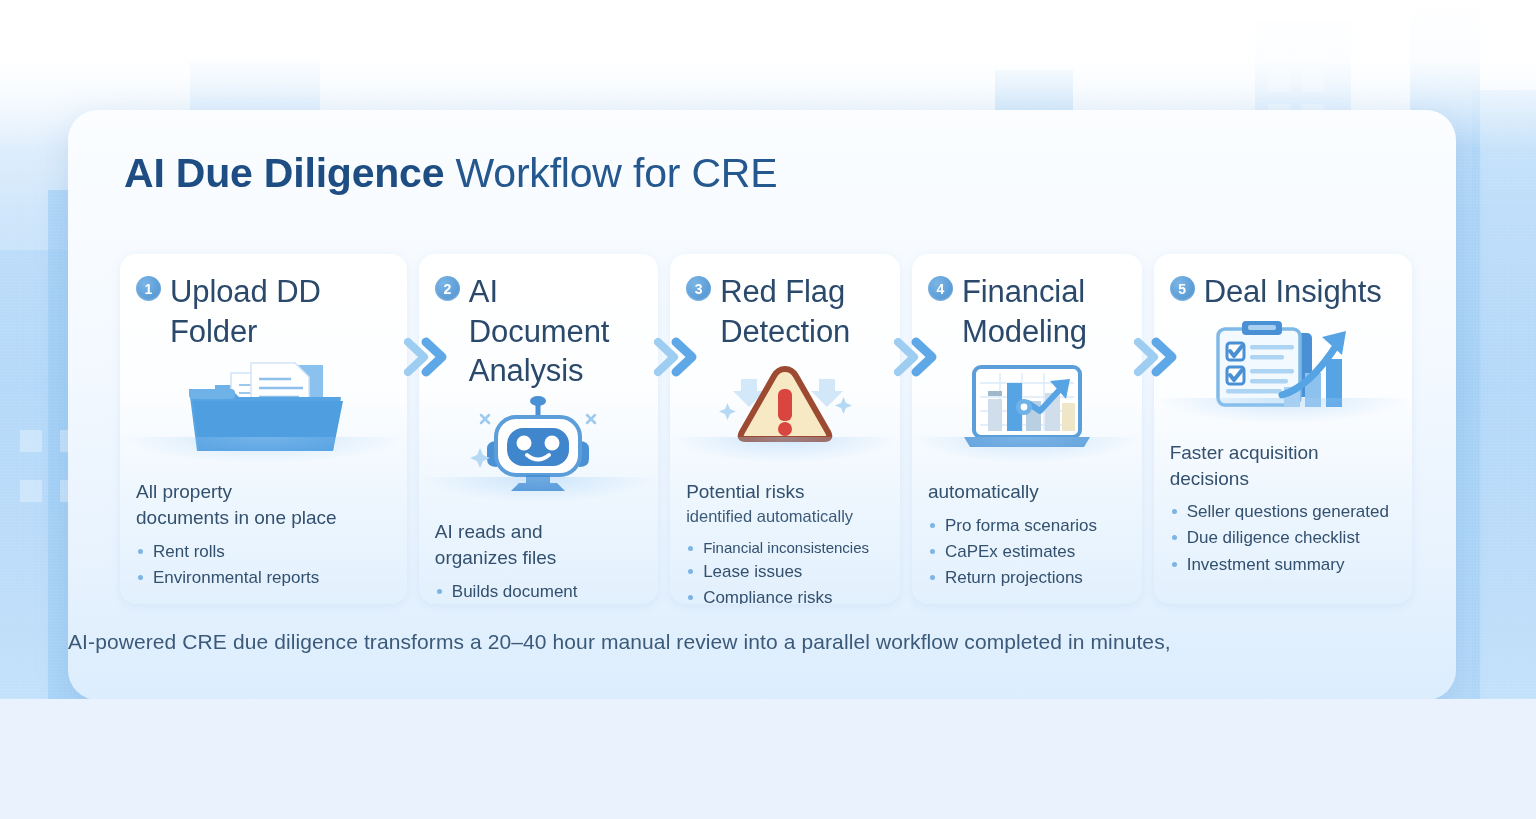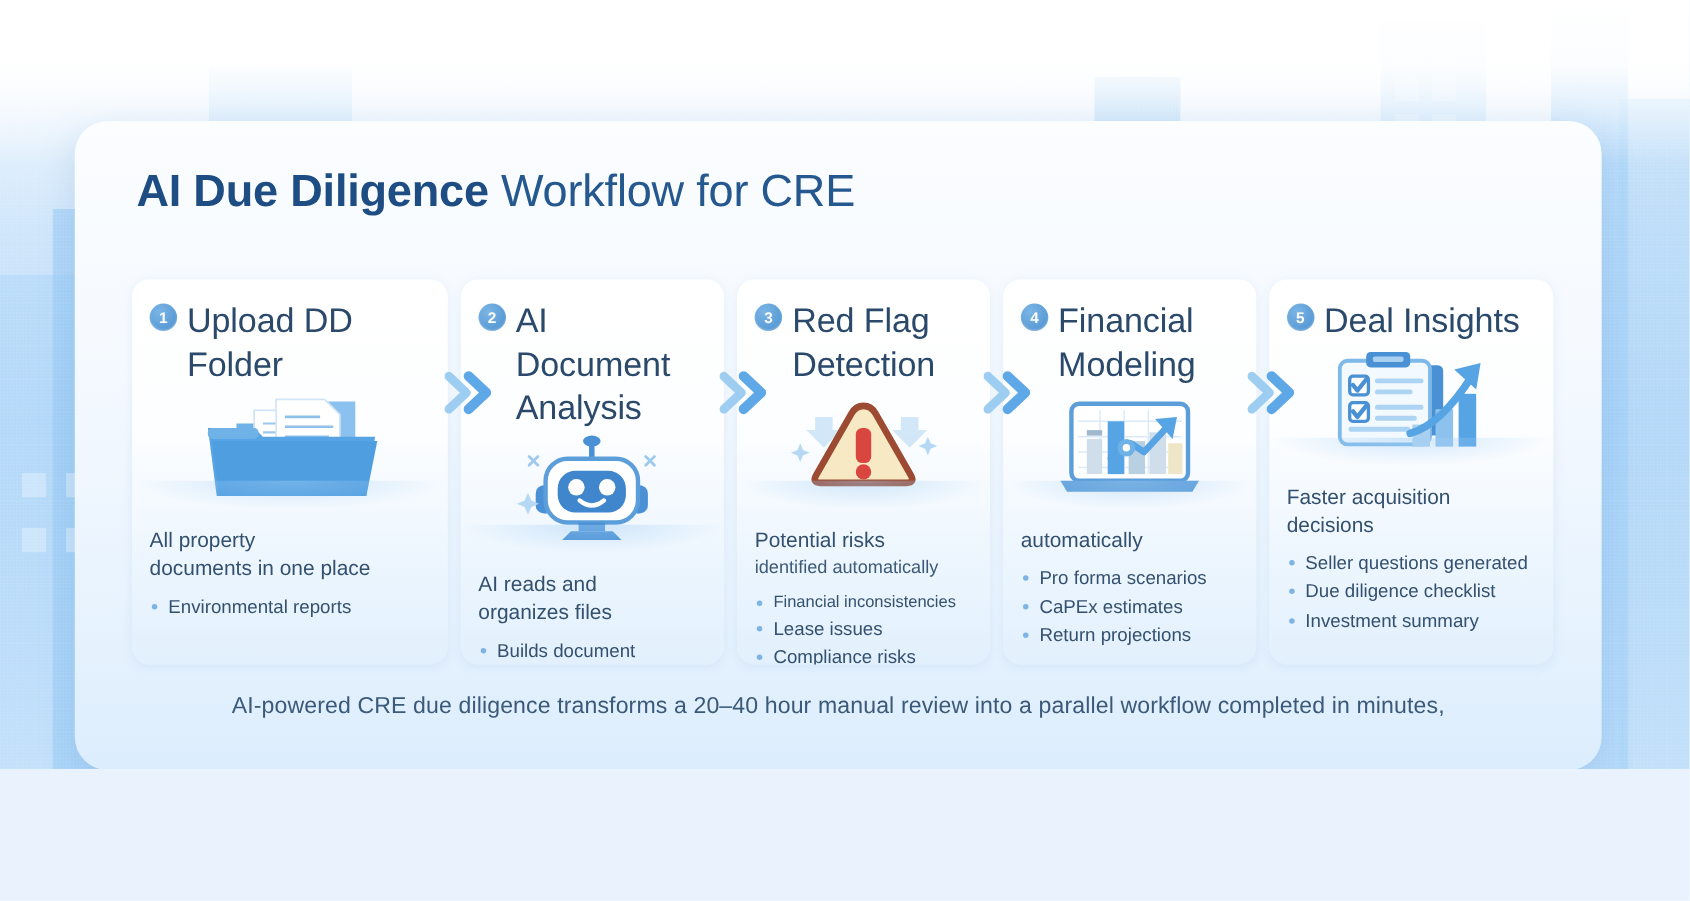--- a/index.html
+++ b/index.html
@@ -113,21 +113,21 @@
 
   
   .chev{
     position:absolute;top:224px;width:48px;height:46px;z-index:5;
     pointer-events:none;
   }
   .chev svg{display:block;}
 
   
   #footer{
-    position:absolute;left:0;right:0;top:520px;text-align:center;
+    position:absolute;left:0;right:0;top:520px;text-align:left;
     font-size:21px;color:#3b5a79;letter-spacing:.1px;white-space:nowrap;
   }
 </style>
 </head>
 <body>
 
 <div id="stage">
 
   <div class="bg-base"></div>
   <div class="bg-sky">
@@ -210,20 +210,21 @@
               <path d="M20 46 L170 46 L160 96 L26 96 Z" fill="#4f9ee0"></path>
               <rect x="16" y="34" width="46" height="10" rx="4" fill="#6fb2e8"></rect>
             </svg>
           </span>
         </div>
         <div class="lead">
           <span class="l2">All property</span>
           <span class="l2">documents in one place</span>
         </div>
         <ul class="bullets">
+          <li>Rent rolls</li>
           <li>Environmental reports</li>
         </ul>
       </div>
 
       <div class="gap"></div>
 
       <div class="card c2">
         <div class="card-head">
           <div class="badge">2</div>
           <div class="card-title">AI Document Analysis</div>

